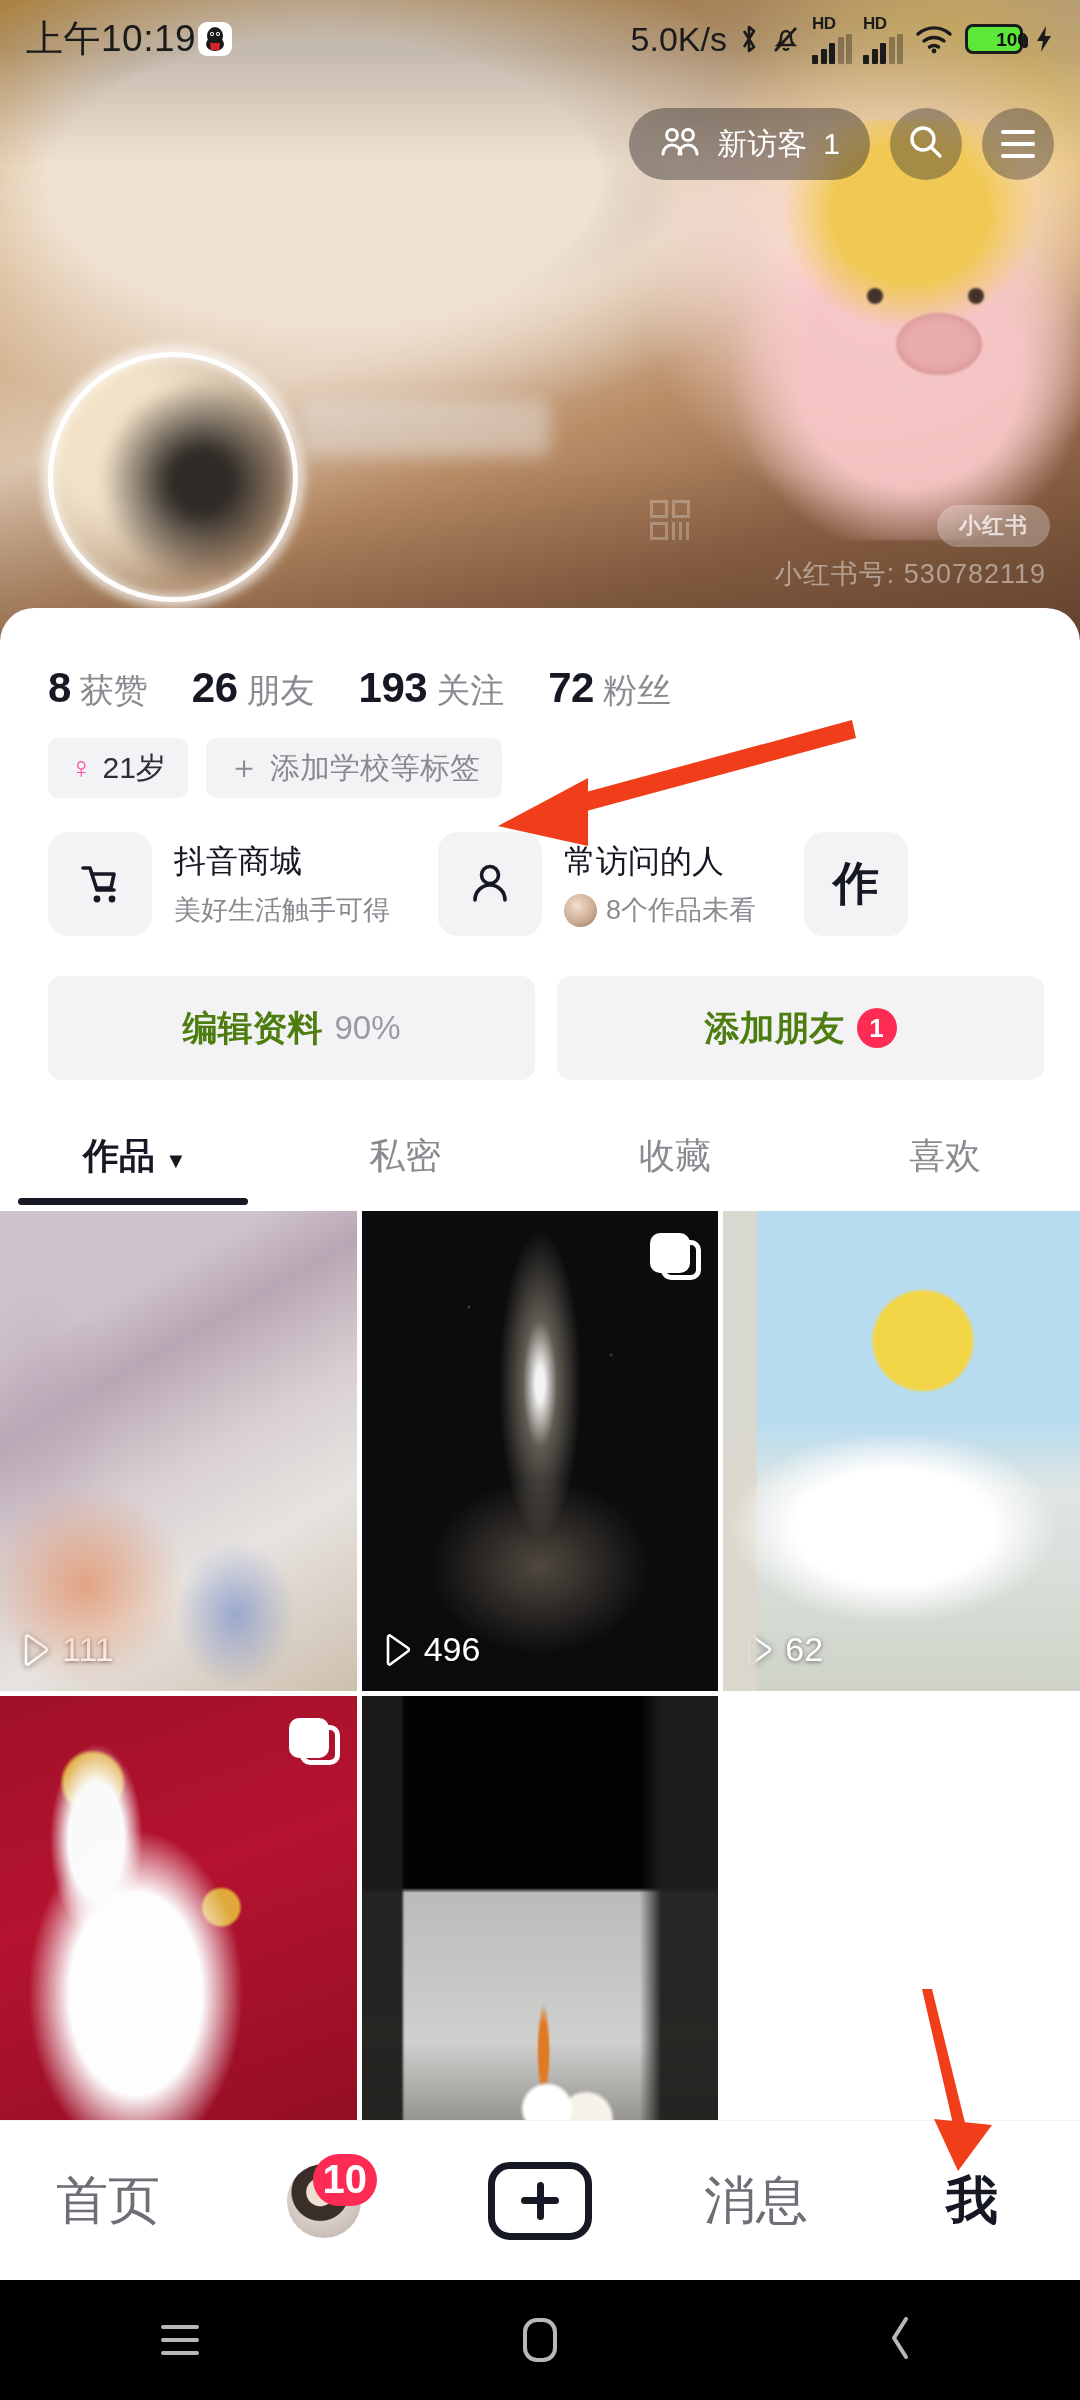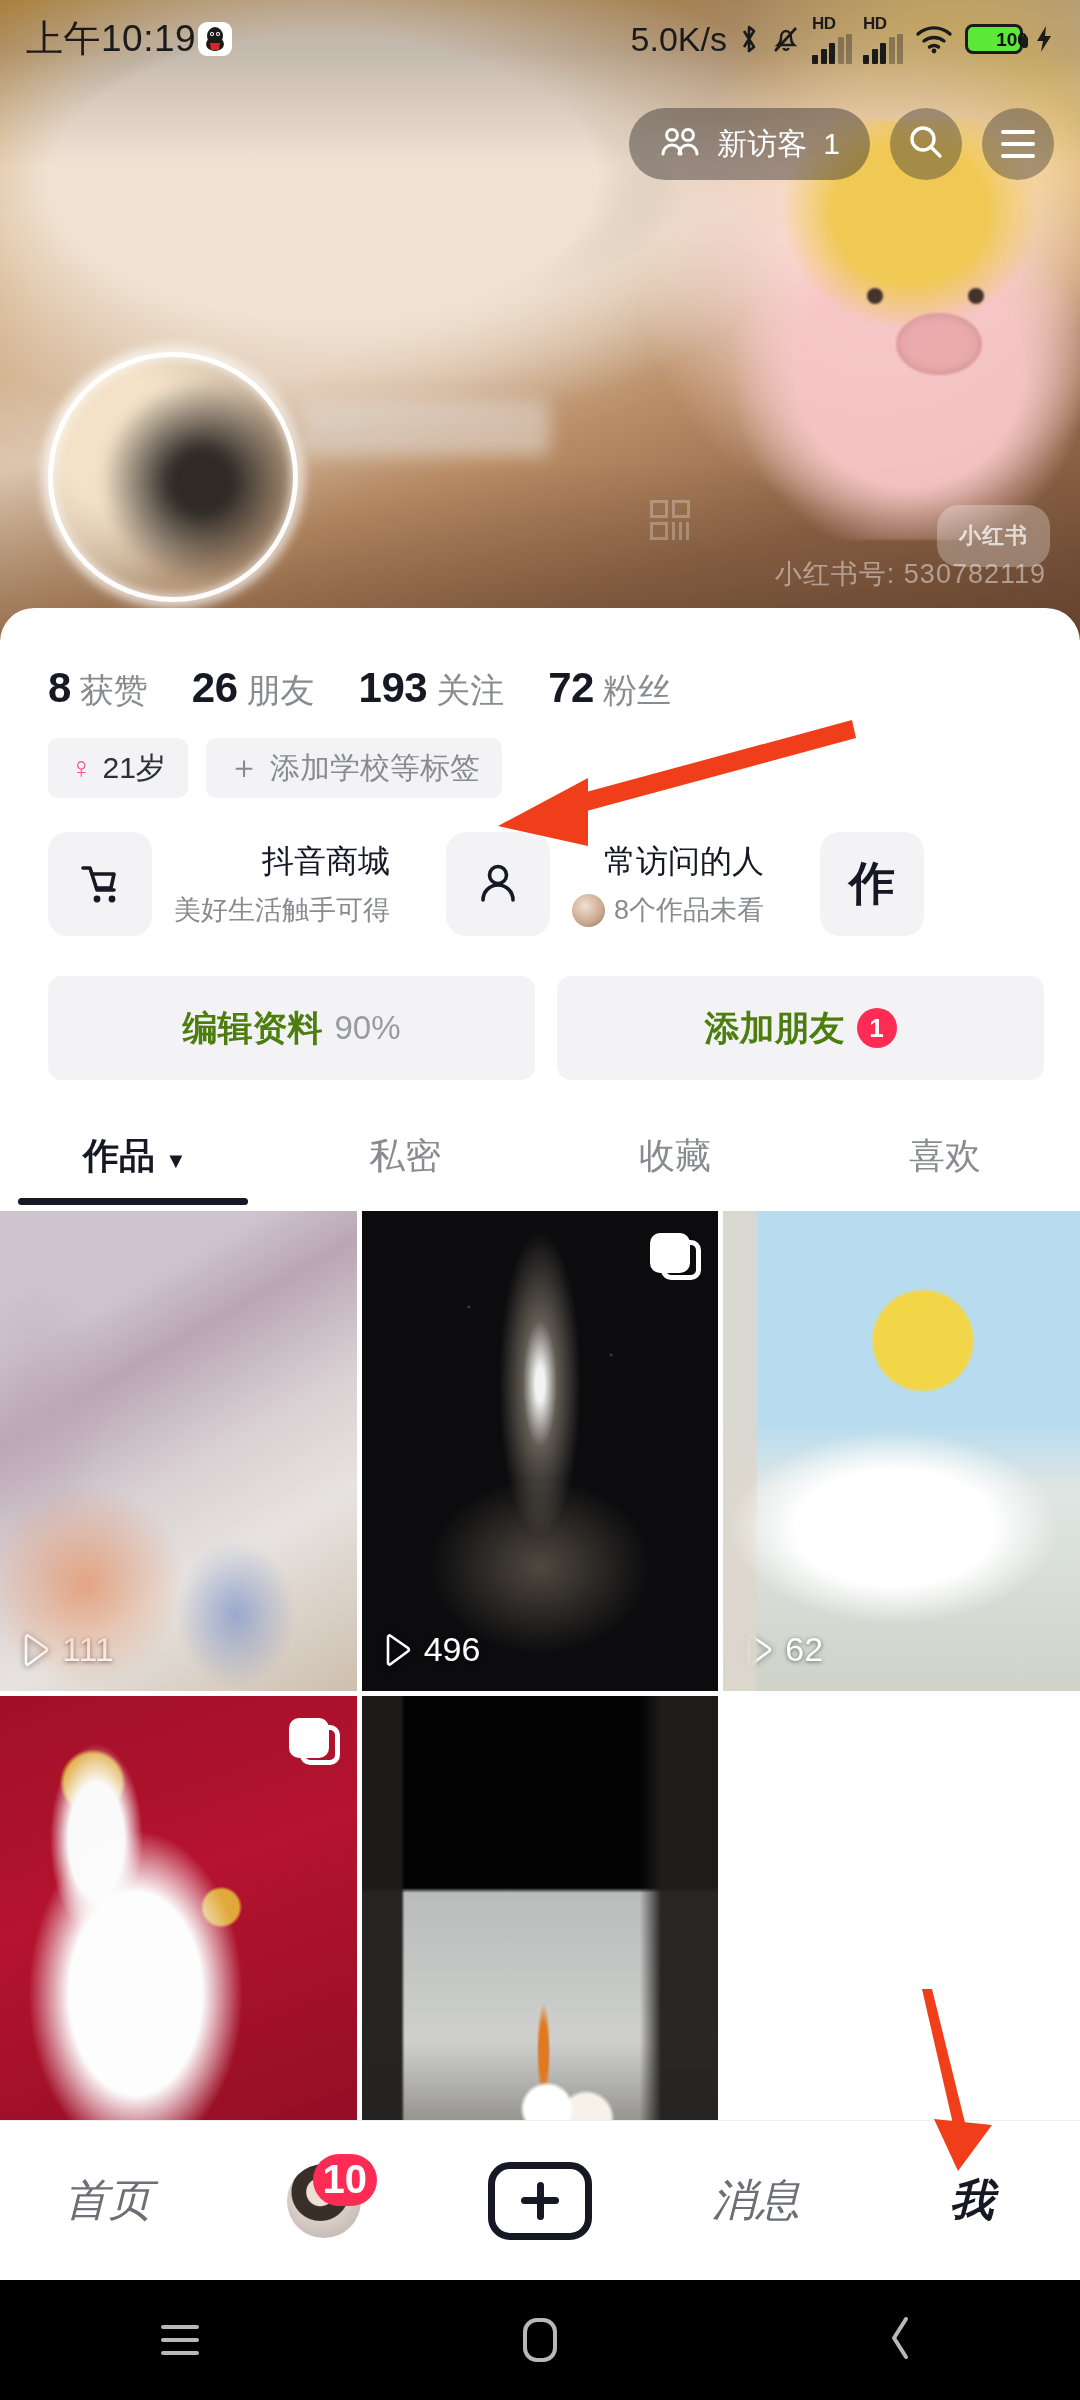--- a/index.html
+++ b/index.html
@@ -117,21 +117,21 @@
 
   
   .wm-qr{
     position:absolute; left:650px; top:500px; width:40px;height:40px; opacity:.26; z-index:4;
     display:grid; grid-template-columns:1fr 1fr; grid-template-rows:1fr 1fr; gap:4px;
   }
   .wm-qr i{ border:3px solid #fff; display:block; }
   .wm-qr i:last-child{ border:none; background:repeating-linear-gradient(90deg,#fff 0 3px,transparent 3px 7px); }
   .wm-pill{
     position:absolute; right:30px; top:505px; z-index:4;
-    padding:16px 22px; border-radius:22px; background:rgba(255,255,255,.28);
+    padding:6px 22px; border-radius:22px; background:rgba(255,255,255,.28);
     color:rgba(255,255,255,.72); font-size:22px; font-weight:700; letter-spacing:1px;
   }
   .wm-id{
     position:absolute; right:34px; top:556px; z-index:4;
     color:rgba(255,255,255,.45); font-size:27px; letter-spacing:1px;
   }
 
   
   .sheet{
     position:absolute; left:0; top:608px; width:1080px; height:1512px;
@@ -149,21 +149,21 @@
   .tag{
     height:60px; padding:0 22px; border-radius:10px; background:#f3f3f5;
     display:flex; align-items:center; gap:10px; font-size:30px; color:#5b5c63;
   }
   .tag.age{ color:#2d2f38; }
   .female{ color:#ff4d9e; font-size:30px; line-height:1; }
   .plus{ color:#8a8b91; font-size:32px; font-weight:300; }
   .tag.add{ color:#8a8b91; }
 
   
-  .cards{ display:flex; gap:28px; padding: 34px 0 0 48px; overflow:hidden;text-align:right; }
+  .cards{ display:flex; gap:20px; padding: 34px 0 0 48px; overflow:hidden; }
   .card{ display:flex; align-items:center; gap:22px; flex:none; }
   .card-ic{
     width:104px;height:104px;border-radius:20px;background:#f3f3f5;
     display:flex;align-items:center;justify-content:center;
   }
   .card-txt .t{ font-size:32px; color:#161823; font-weight:500; }
   .card-txt .s{ font-size:27px; color:#8a8b91; margin-top:8px; display:flex; align-items:center; gap:9px; }
   .mini-av{
     width:33px;height:33px;border-radius:50%;
     background: radial-gradient(circle at 40% 35%, #f2ded0, #c9a98f 60%, #8a6b53);
@@ -236,21 +236,21 @@
       radial-gradient(circle at 52% 86%, #fff 0 5%, rgba(255,255,255,0) 6%),
       radial-gradient(circle at 63% 88%, #f6f2ea 0 5%, rgba(246,242,234,0) 6%),
       radial-gradient(ellipse 2% 10% at 51% 74%, #e07a22 0 60%, rgba(224,122,34,0) 100%);}
 
   
   .botnav{
     position:absolute; left:0; bottom:120px; width:1080px; height:160px; background:#fff;
     display:flex; align-items:center; z-index:20; border-top:1px solid #f0f0f2;
   }
   .nav-item{ flex:1; display:flex; align-items:center; justify-content:center; position:relative; }
-  .nav-item .t{ font-size:44px; color:#6e6f76;font-style:italic; }
+  .nav-item .t{ font-size:52px; color:#6e6f76; }
   .nav-item.active .t{ color:#161823; font-weight:700; }
   .nav-av{
     width:74px;height:74px;border-radius:50%; position:relative;
     background: radial-gradient(circle at 45% 38%, #efe0d4 0 22%, #3a2e28 24% 46%, #d9cfc8 48%, #b9ada6 100%);
   }
   .nav-badge{
     position:absolute; right:-16px; top:-10px; min-width:52px;height:52px;padding:0 10px;border-radius:26px;
     background:#fe2c55;color:#fff;font-size:40px;font-weight:700;
     display:flex;align-items:center;justify-content:center; border:0;
   }

